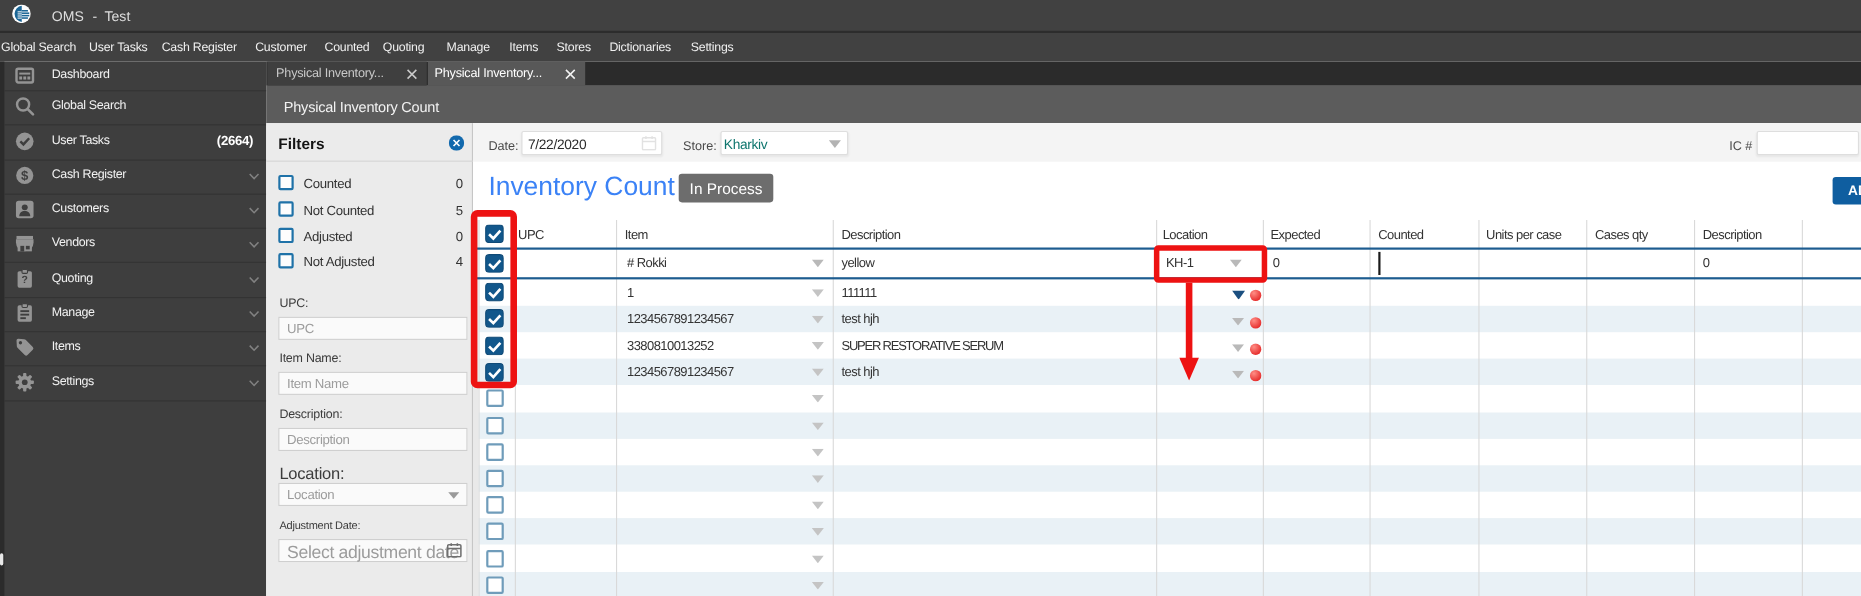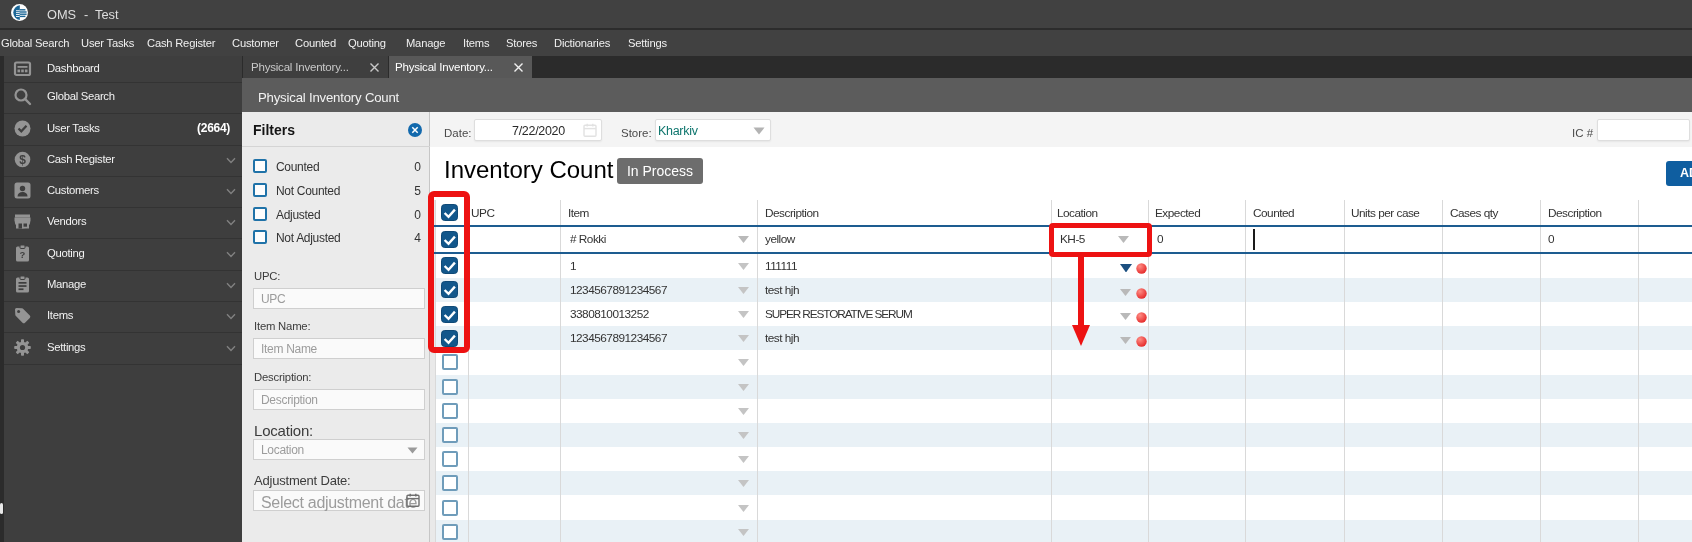--- a/index.html
+++ b/index.html
@@ -184,49 +184,49 @@
 <div class="a" style="left:261px;top:342px;font-size:12px;letter-spacing:-0.3px;color:#9c9c9c;">Item Name</div>
 <div class="a" style="left:254px;top:371px;font-size:11.3px;letter-spacing:-0.2px;color:#3c3c3c;">Description:</div>
 <div class="a" style="left:253px;top:389px;width:172px;height:21px;background:#fafafa;border:1px solid #cfcfcf;"></div>
 <div class="a" style="left:261px;top:393px;font-size:12px;letter-spacing:-0.3px;color:#9c9c9c;">Description</div>
 <div class="a" style="left:254px;top:422px;font-size:15px;letter-spacing:-0.2px;color:#3c3c3c;">Location:</div>
 <div class="a" style="left:253px;top:439px;width:172px;height:21px;background:#fafafa;border:1px solid #cfcfcf;"></div>
 <div class="a" style="left:261px;top:443px;font-size:12px;letter-spacing:-0.3px;color:#9c9c9c;">Location</div>
 <svg class="a" style="left:407px;top:447px;" width="11" height="7" viewBox="0 0 11 7">
     <path d="M0.5 0.5 L10.5 0.5 L5.5 6.5 Z" fill="#9a9a9a"></path>
   </svg>
-<div class="a" style="left:254px;top:473px;font-size:13px;letter-spacing:-0.2px;color:#3c3c3c;">Adjustment Date:</div>
+<div class="a" style="left:254px;top:473px;font-size:10px;letter-spacing:-0.2px;color:#3c3c3c;">Adjustment Date:</div>
 <div class="a" style="left:253px;top:490px;width:172px;height:21px;background:#fafafa;border:1px solid #cfcfcf;"></div>
 <div class="a" style="left:261px;top:494px;font-size:16px;letter-spacing:-0.3px;color:#9c9c9c;">Select adjustment date</div>
 <div class="a" style="left:406px;top:493px;"><svg width="14" height="14" viewBox="0 0 14 14" fill="none">
       <rect x="1" y="2.2" width="12" height="11" rx="1" stroke="#6f6f6f" stroke-width="1.4"></rect>
       <line x1="1" y1="5.6" x2="13" y2="5.6" stroke="#6f6f6f" stroke-width="1.4"></line>
       <line x1="4.2" y1="0.8" x2="4.2" y2="3.4" stroke="#6f6f6f" stroke-width="1.4"></line>
       <line x1="9.8" y1="0.8" x2="9.8" y2="3.4" stroke="#6f6f6f" stroke-width="1.4"></line>
     </svg></div>
 <div class="a" style="left:430px;top:112px;width:1262px;height:430px;background:#ffffff;"></div>
 <div class="a" style="left:430px;top:112px;width:1262px;height:35px;background:#f4f4f4;"></div>
 <div class="a" style="left:444px;top:127px;font-size:11.5px;color:#4a4a4a;">Date:</div>
 <div class="a" style="left:474px;top:119px;width:128px;height:22px;background:#fff;border:1px solid #dedede;border-radius:2px;box-shadow:0 1px 2px rgba(0,0,0,0.06);"></div>
-<div class="a" style="left:512px;top:124px;font-size:12.5px;letter-spacing:-0.3px;color:#2a2a2a;">7/22/2020</div>
+<div class="a" style="left:480px;top:124px;font-size:12.5px;letter-spacing:-0.3px;color:#2a2a2a;">7/22/2020</div>
 <div class="a" style="left:583px;top:123px;"><svg width="14" height="14" viewBox="0 0 14 14" fill="none">
       <rect x="1" y="2.2" width="12" height="11" rx="1" stroke="#e2e2e2" stroke-width="1.4"></rect>
       <line x1="1" y1="5.6" x2="13" y2="5.6" stroke="#e2e2e2" stroke-width="1.4"></line>
       <line x1="4.2" y1="0.8" x2="4.2" y2="3.4" stroke="#e2e2e2" stroke-width="1.4"></line>
       <line x1="9.8" y1="0.8" x2="9.8" y2="3.4" stroke="#e2e2e2" stroke-width="1.4"></line>
     </svg></div>
 <div class="a" style="left:621px;top:127px;font-size:11.5px;color:#4a4a4a;">Store:</div>
 <div class="a" style="left:655px;top:119px;width:116px;height:22px;background:#fff;border:1px solid #dedede;border-radius:2px;box-shadow:0 1px 2px rgba(0,0,0,0.06);"></div>
 <div class="a" style="left:658px;top:124px;font-size:12.5px;letter-spacing:-0.3px;color:#0f766e;">Kharkiv</div>
 <svg class="a" style="left:753px;top:127px;" width="12" height="8" viewBox="0 0 12 8">
     <path d="M0.5 0.5 L11.5 0.5 L6 7.5 Z" fill="#b3b3b3"></path>
   </svg>
 <div class="a" style="left:1572px;top:127px;font-size:11.5px;color:#4a4a4a;">IC #</div>
 <div class="a" style="left:1597px;top:119px;width:93px;height:22px;background:#fff;border:1px solid #dedede;border-radius:2px;box-shadow:0 1px 2px rgba(0,0,0,0.06);"></div>
-<div class="a" style="left:444px;top:156px;font-size:24px;color:#000000;letter-spacing:0px;">Inventory Count</div>
+<div class="a" style="left:444px;top:156px;font-size:24px;color:#3b82f6;letter-spacing:0px;">Inventory Count</div>
 <div class="a" style="left:617px;top:158px;width:86px;height:26px;background:#6d6d6d;border-radius:3px;color:#fff;font-size:14px;text-align:center;line-height:26px;">In Process</div>
 <div class="a" style="left:1666px;top:161px;width:40px;height:25px;background:#0f5ea0;border-radius:3px;color:#fff;font-size:12.5px;font-weight:bold;line-height:25px;padding-left:14px;">ADD</div>
 <div class="a" style="left:430px;top:200px;width:5px;height:342px;background:#e9e9e9;"></div>
 <div class="a" style="left:435px;top:277.7px;width:1257px;height:24.2px;background:#e9f1f6;"></div>
 <div class="a" style="left:435px;top:326.1px;width:1257px;height:24.2px;background:#e9f1f6;"></div>
 <div class="a" style="left:435px;top:374.5px;width:1257px;height:24.2px;background:#e9f1f6;"></div>
 <div class="a" style="left:435px;top:422.9px;width:1257px;height:24.2px;background:#e9f1f6;"></div>
 <div class="a" style="left:435px;top:471.3px;width:1257px;height:24.2px;background:#e9f1f6;"></div>
 <div class="a" style="left:435px;top:519.7px;width:1257px;height:22.3px;background:#e9f1f6;"></div>
 <div class="a" style="left:435px;top:200px;width:1px;height:342px;background:#d9d9d9;"></div>
@@ -317,21 +317,21 @@
     <path d="M0 0 L11 0 L5.5 7 Z" fill="#c4c4c4"></path>
   </svg>
 <svg class="a" style="left:737.5px;top:504.6px;" width="11" height="7" viewBox="0 0 11 7">
     <path d="M0 0 L11 0 L5.5 7 Z" fill="#c4c4c4"></path>
   </svg>
 <svg class="a" style="left:737.5px;top:528.8px;" width="11" height="7" viewBox="0 0 11 7">
     <path d="M0 0 L11 0 L5.5 7 Z" fill="#c4c4c4"></path>
   </svg>
 <div class="a" style="left:570px;top:232px;font-size:11.8px;letter-spacing:-0.5px;color:#333;"># Rokki</div>
 <div class="a" style="left:765px;top:232px;font-size:11.8px;letter-spacing:-0.5px;color:#333;">yellow</div>
-<div class="a" style="left:1060px;top:232px;font-size:11.8px;letter-spacing:-0.5px;color:#333;">KH-5</div>
+<div class="a" style="left:1060px;top:232px;font-size:11.8px;letter-spacing:-0.5px;color:#333;">KH-1</div>
 <svg class="a" style="left:1118.0px;top:236.0px;" width="11" height="7" viewBox="0 0 11 7">
     <path d="M0 0 L11 0 L5.5 7 Z" fill="#b9b9b9"></path>
   </svg>
 <div class="a" style="left:1157px;top:232px;font-size:11.8px;letter-spacing:-0.5px;color:#333;">0</div>
 <div class="a" style="left:1253px;top:229px;width:1.5px;height:21px;background:#1a1a1a;"></div>
 <div class="a" style="left:1548px;top:232px;font-size:11.8px;color:#333;">0</div>
 <div class="a" style="left:570px;top:258.6px;font-size:11.8px;letter-spacing:-0.5px;color:#333;">1</div>
 <div class="a" style="left:765px;top:258.6px;font-size:11.8px;letter-spacing:-0.5px;color:#333;">111111</div>
 <svg class="a" style="left:1119.5px;top:263.6px;" width="12" height="8.5" viewBox="0 0 12 8.5">
     <path d="M0 0 L12 0 L6.0 8.5 Z" fill="#1b4f80"></path>

